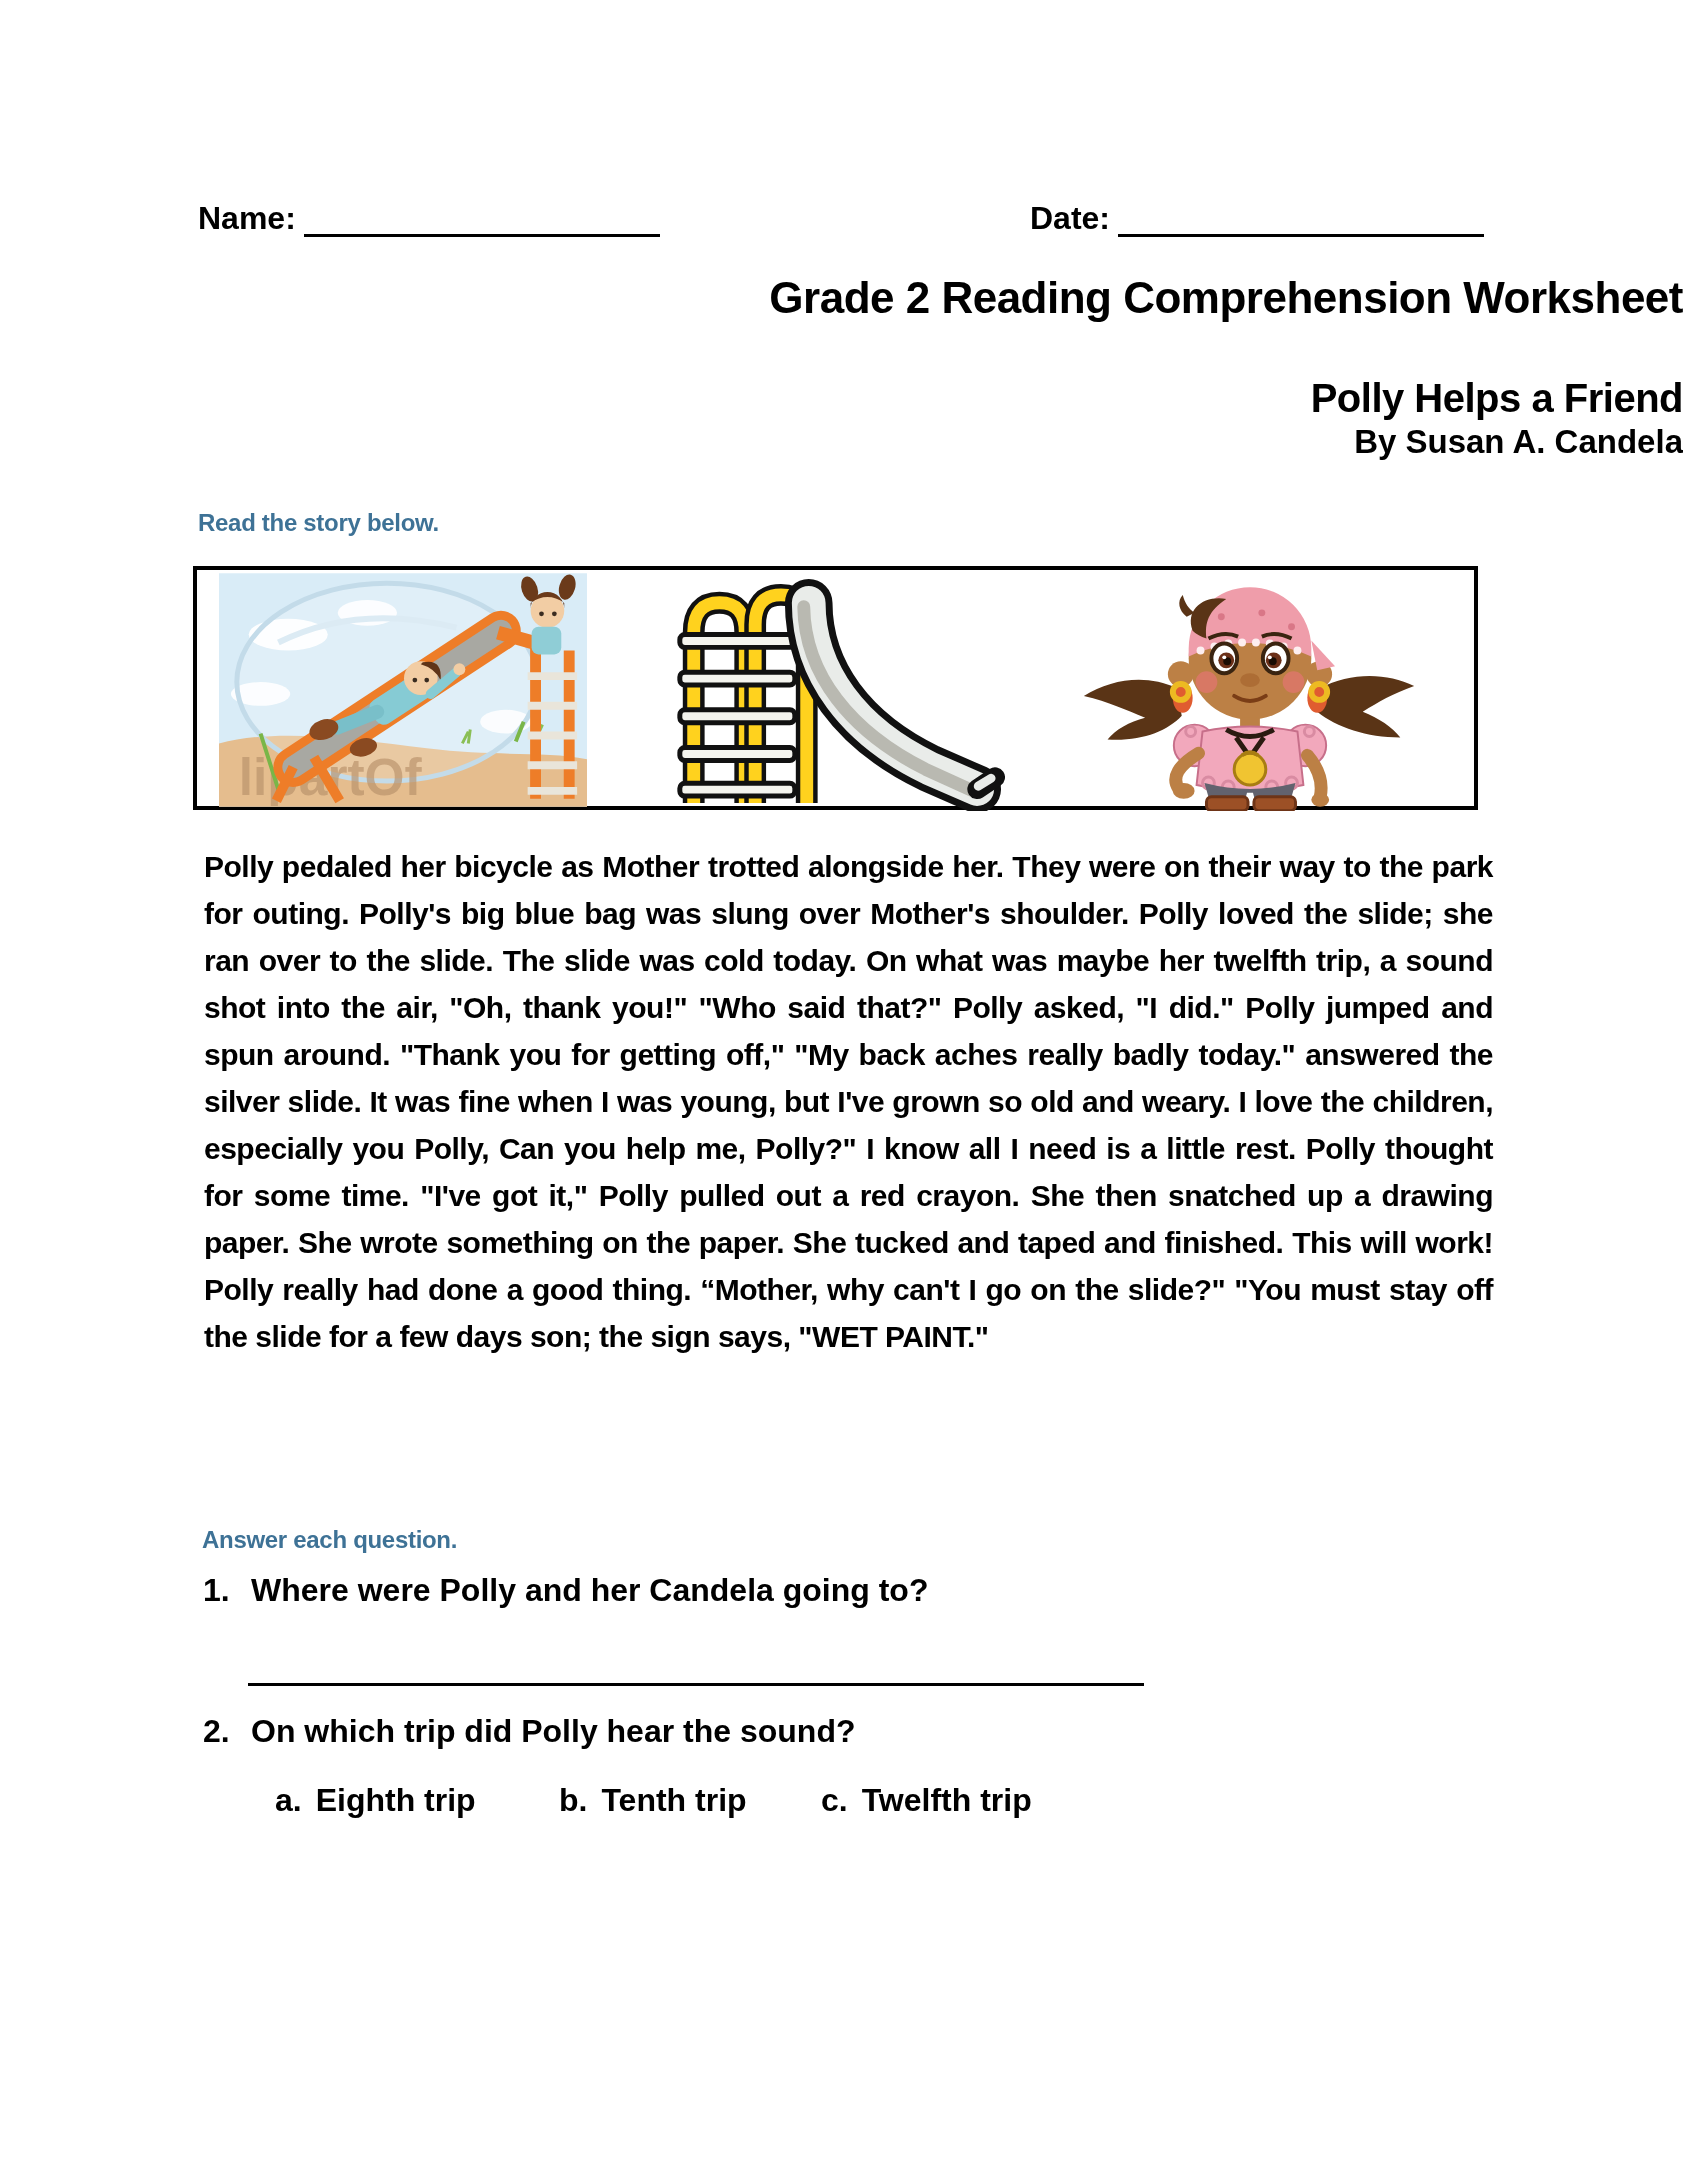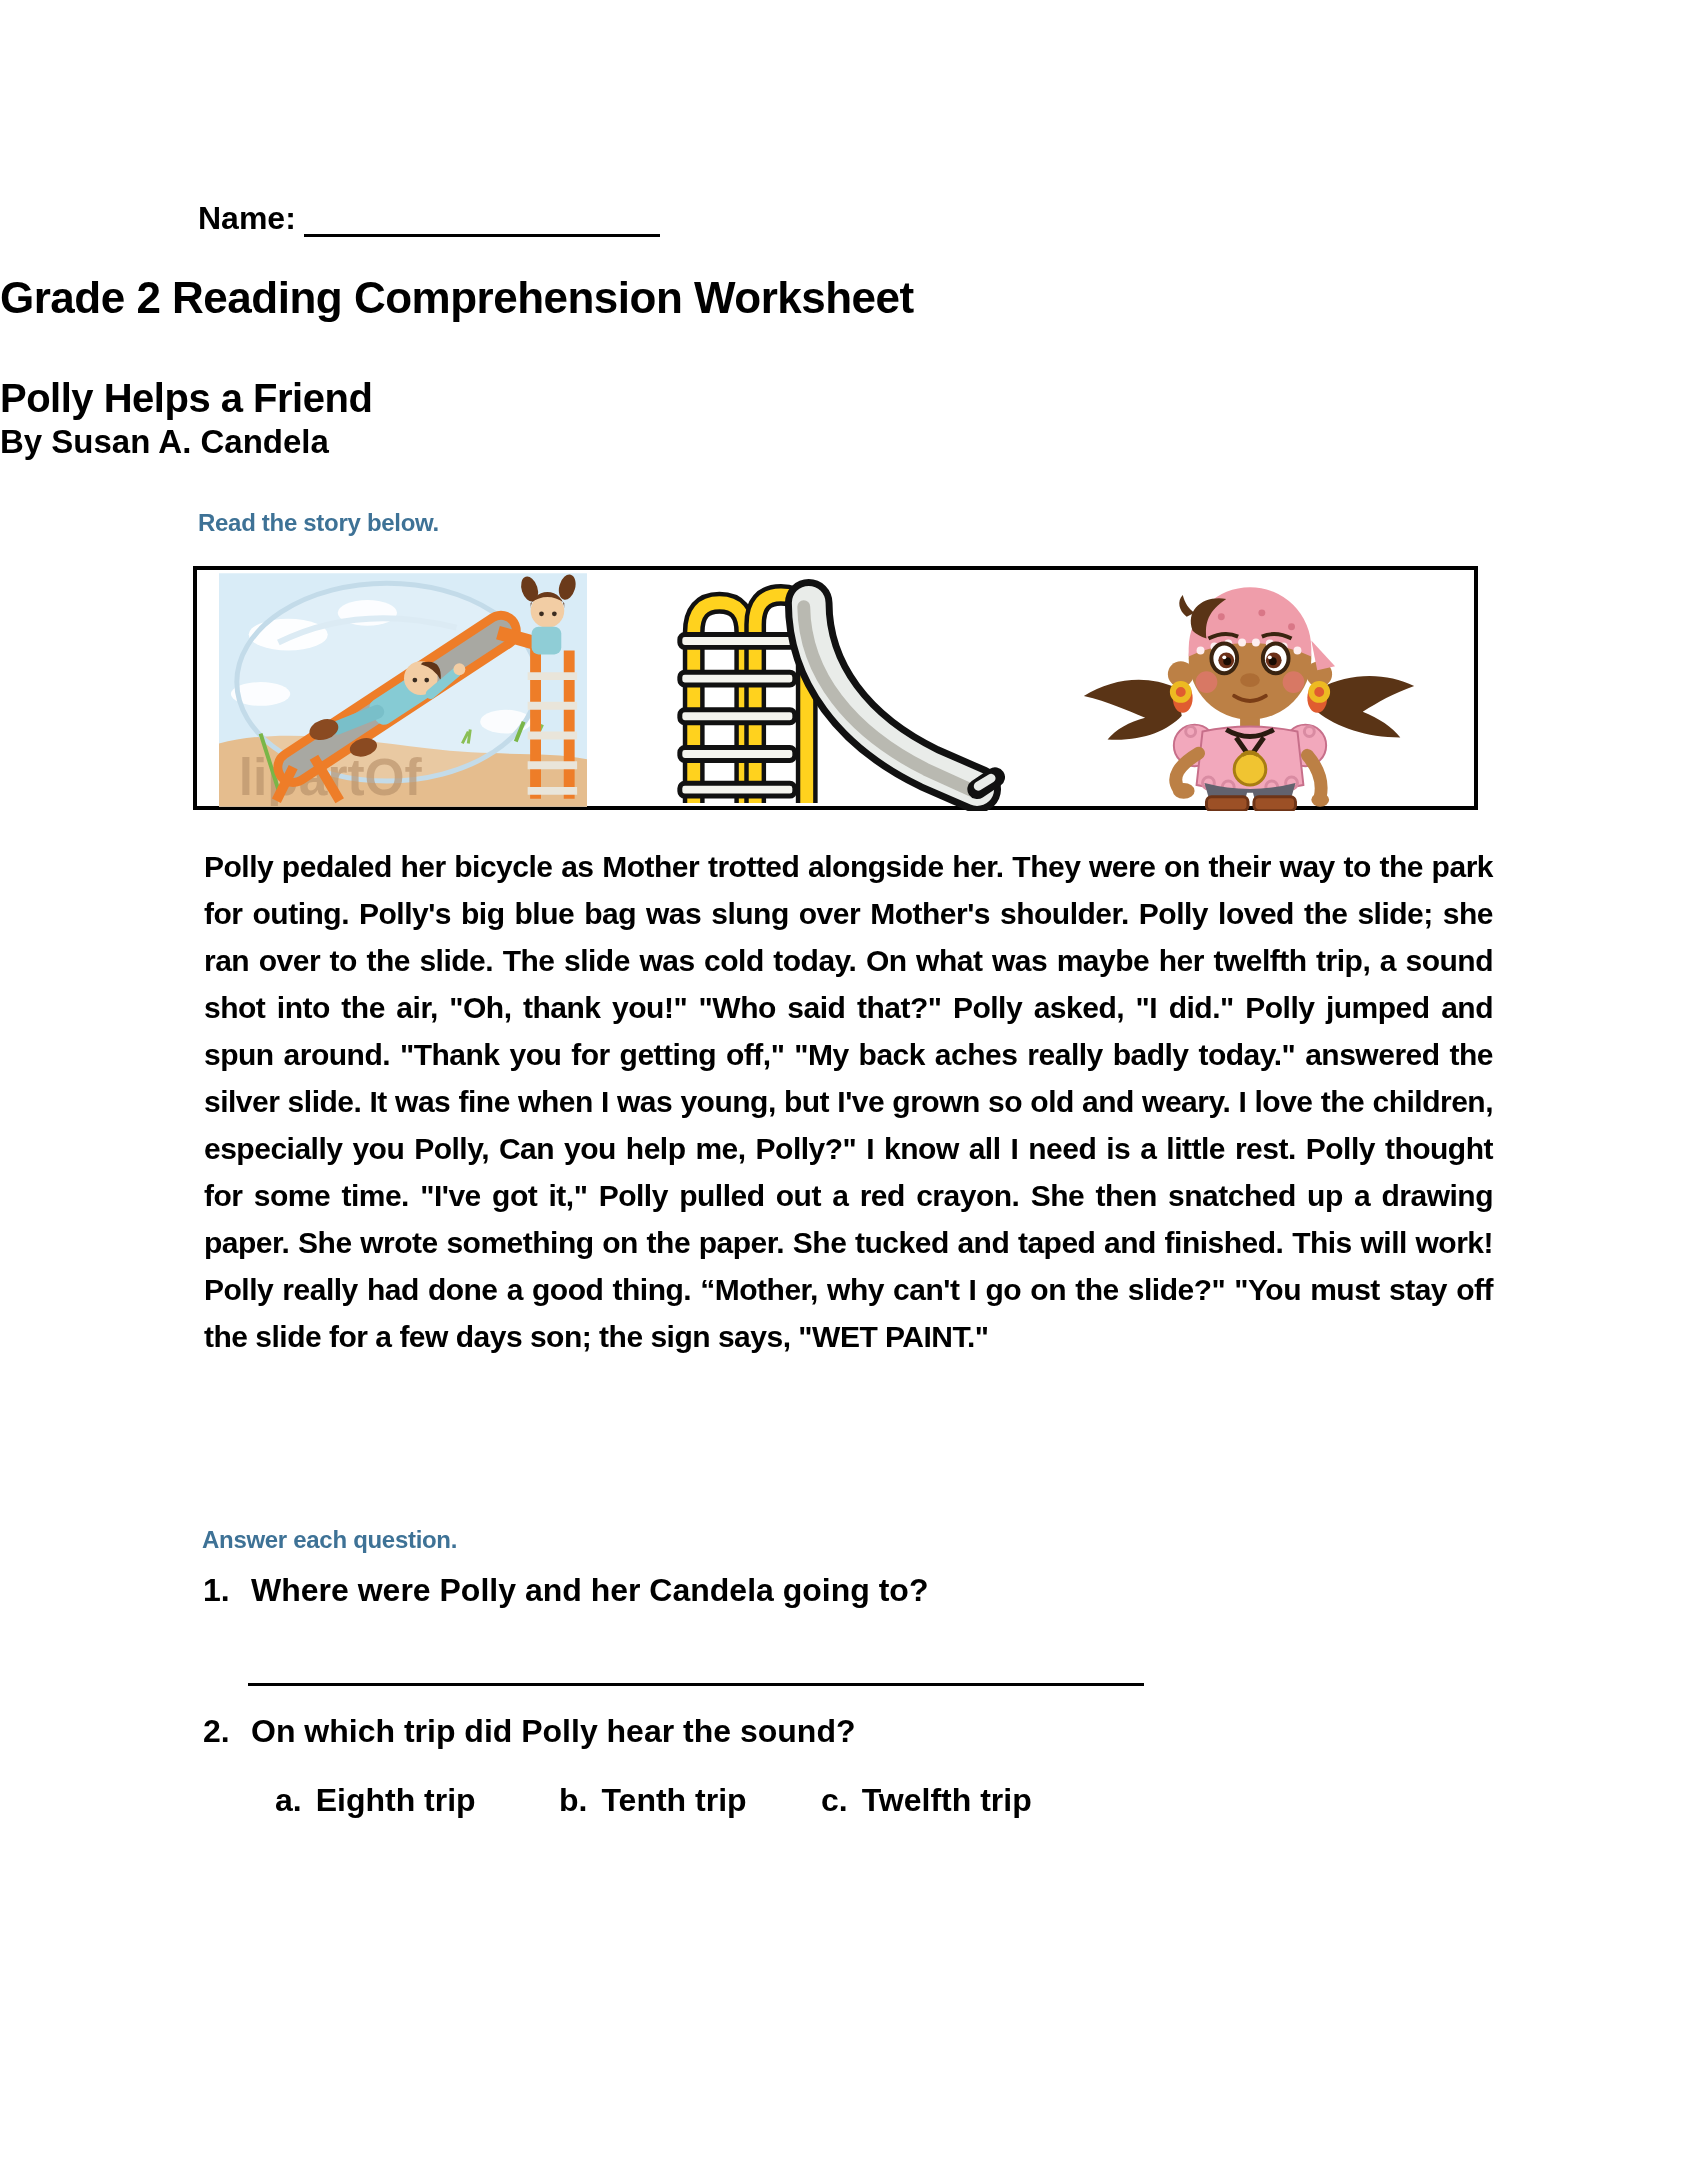--- a/index.html
+++ b/index.html
@@ -6,21 +6,21 @@
   .page{
     position:relative;width:1683px;height:2088px;background:#ffffff;
     font-family:"Liberation Sans","DejaVu Sans",sans-serif;
     font-weight:bold;color:#000;overflow:hidden;
   }
   .abs{position:absolute;}
   .hdr-group{top:200px;font-size:32px;white-space:nowrap;}
   .blank-line{display:inline-block;border-bottom:3px solid #000;height:34px;vertical-align:bottom;margin-left:8px;}
   .name-blank{width:356px;}
   .date-blank{width:366px;}
-  .centered{left:0;width:1683px;text-align:left;}
+  .centered{left:0;width:1683px;text-align:right;}
   .page-title{top:273px;font-size:44px;letter-spacing:-0.5px;}
   .story-title{top:376px;font-size:40px;letter-spacing:-0.5px;}
   .byline{top:423px;font-size:33px;}
   .blue-head{font-size:24px;color:#3E7296;letter-spacing:-0.3px;}
   .read-head{left:198px;top:509px;}
   .answer-head{left:202px;top:1505px;margin-top:21px;}
   .image-box{
     left:193px;top:566px;width:1285px;height:244px;
     border:4px solid #000;box-sizing:border-box;background:#fff;
   }
@@ -44,20 +44,23 @@
   .opt-letter{margin-right:14px;}
 </style>
 </head>
 <body>
 
 <div class="page">
 
   <div class="abs hdr-group" style="left:198px">
     <span>Name:</span><span class="blank-line name-blank"></span>
   </div>
+  <div class="abs hdr-group" style="left:1030px">
+    <span>Date:</span><span class="blank-line date-blank"></span>
+  </div>
 
   <div class="abs centered page-title">Grade 2 Reading Comprehension Worksheet</div>
   <div class="abs centered story-title">Polly Helps a Friend</div>
   <div class="abs centered byline">By Susan A. Candela</div>
 
   <div class="abs blue-head read-head">Read the story below.</div>
 
   <div class="abs image-box">
 
     <svg class="svg-kids" width="368" height="234" viewBox="0 0 372 236">

